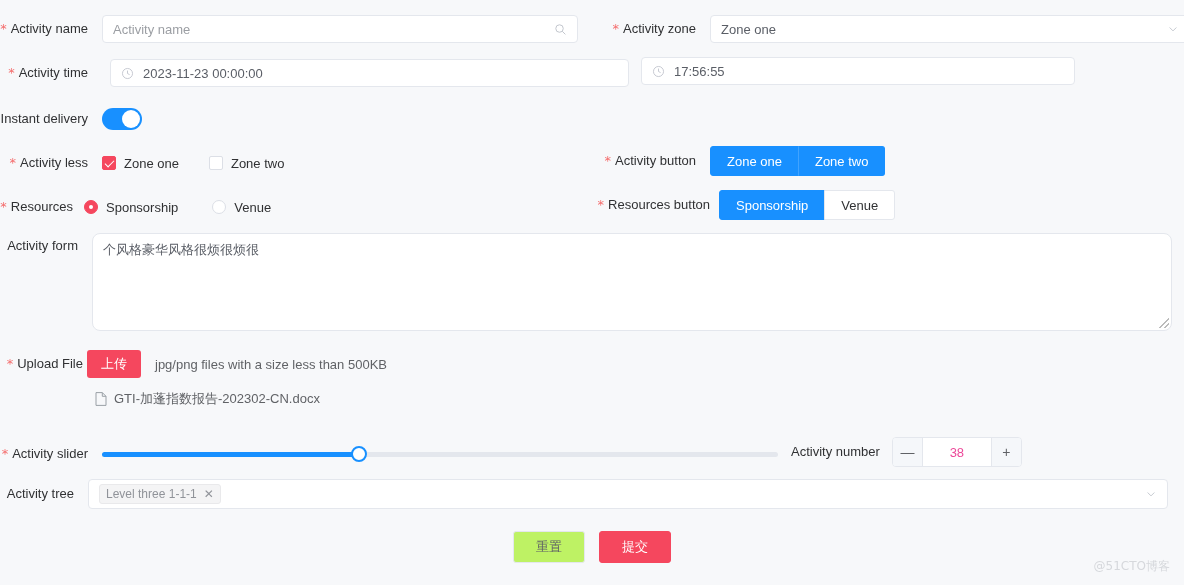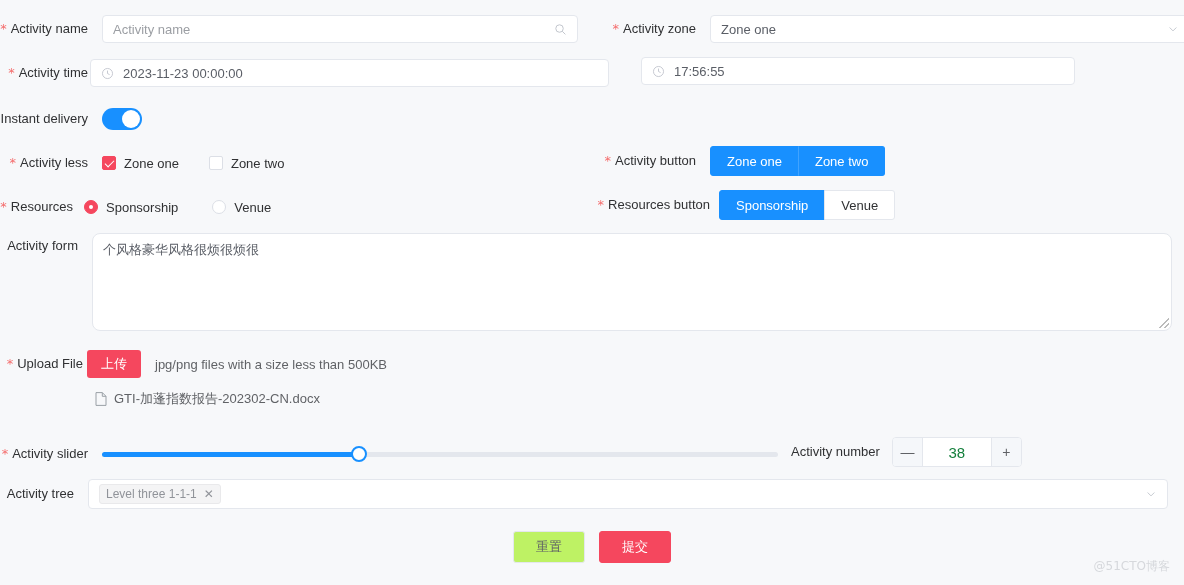--- a/index.html
+++ b/index.html
@@ -113,21 +113,21 @@
   }
 
   
   .num { display:flex; align-items:center; border:1px solid #e4e7ed; border-radius:4px; overflow:hidden; height:30px; background:#fff; }
   .num .step {
     width:30px; height:100%; display:flex; align-items:center; justify-content:center;
     background:#f5f7fa; color:#606266; font-size:14px; cursor:pointer;
   }
   .num .step.l { border-right:1px solid #e4e7ed; }
   .num .step.r { border-left:1px solid #e4e7ed; }
-  .num .nv { width:68px; text-align:center; color:#15803d; font-size:15px; }
+  .num .nv { width:68px; text-align:center; color:#ec4899; font-size:13px; }
 
   
   .tsel {
     background:#fff; border:1px solid #e4e7ed; border-radius:4px;
     height:30px; display:flex; align-items:center; padding:0 10px;
   }
   .tag {
     display:inline-flex; align-items:center; background:#f4f4f5;
     border:1px solid #e9e9eb; border-radius:3px; height:20px;
     padding:0 6px; color:#909399; font-size:12px;
@@ -177,21 +177,21 @@
             <polyline points="3.5,6 8,10.5 12.5,6" fill="none" stroke="#c0c4cc" stroke-width="1.2"></polyline>
           </svg>
       </span>
     </div>
   </div>
 
   <div class="row" style="left:0; top:57px; width:630px;">
     <div class="lbl" style="width:88px;">
       <span class="req">*</span><span>Activity time</span>
     </div>
-    <div class="inp" style="width:519px; margin-left:2px;">
+    <div class="inp" style="width:519px; margin-left:22px;">
       <span class="ico" style="margin-right:9px;">
         <svg width="13" height="13" viewBox="0 0 16 16">
             <circle cx="8" cy="8" r="6.2" fill="none" stroke="#c0c4cc" stroke-width="1.1"></circle>
             <polyline points="8,4.4 8,8 10.6,9.4" fill="none" stroke="#c0c4cc" stroke-width="1.1"></polyline>
           </svg>
       </span>
       <span class="val">2023-11-23 00:00:00</span>
     </div>
   </div>
 

